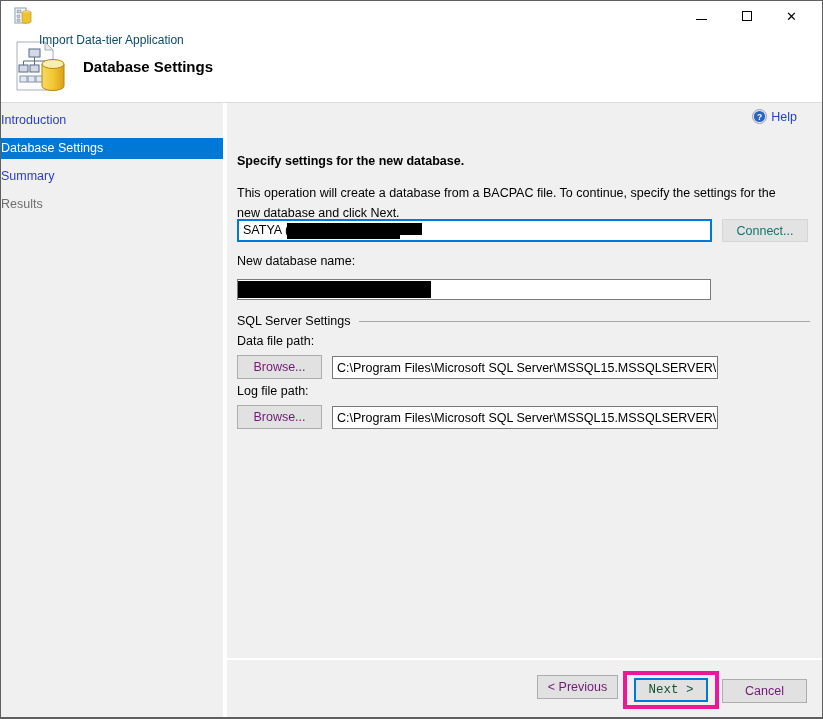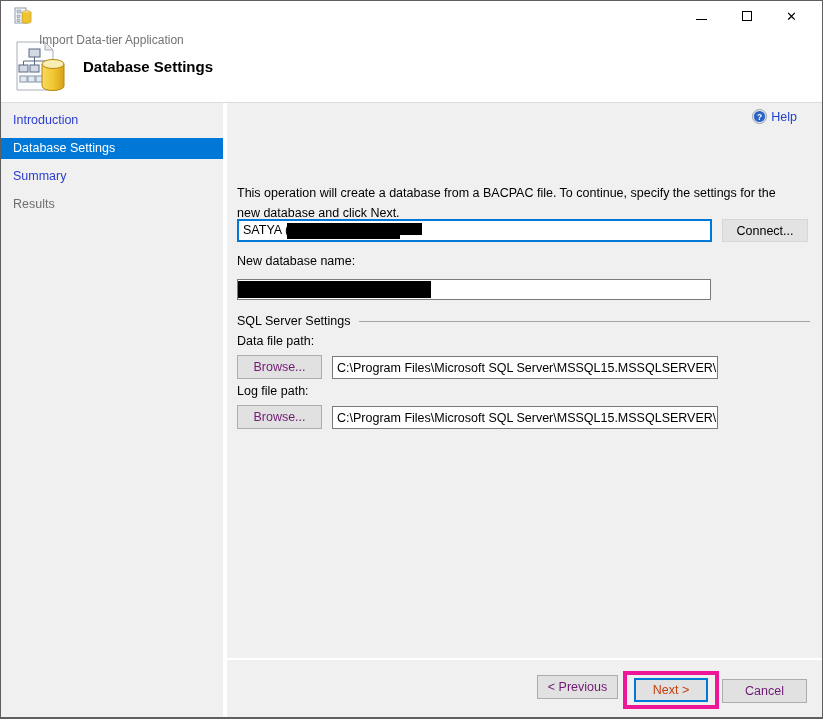--- a/index.html
+++ b/index.html
@@ -16,21 +16,21 @@
     position: relative;
     overflow: hidden;
   }
   
   .titlebar {
     height: 30px; background: #ffffff;
     display: flex; align-items: center;
     padding-left: 13px; position: relative;
   }
   .titlebar-icon { width: 18px; height: 18px; margin-right: 7px; flex: 0 0 auto; }
-  .titlebar-text { font-size: 12px; color: #737373; margin-top: 47px; }
+  .titlebar-text { font-size: 12px; color: #0c4a6e; margin-top: 47px; }
   .window-controls {
     position: absolute; right: 8px; top: 0; height: 30px;
     display: flex; align-items: stretch;
   }
   .win-btn {
     width: 45px; display: flex; align-items: center; justify-content: center;
     cursor: default; color: #000;
   }
   .glyph-min { display: inline-block; width: 11px; border-top: 1px solid #000; margin-top: 6px; }
   .glyph-max { display: inline-block; width: 10px; height: 10px; border: 1px solid #000; }
@@ -45,21 +45,21 @@
   .header-icon { width: 58px; height: 58px; flex: 0 0 auto; }
   .header-title { font-size: 15px; font-weight: bold; color: #000; margin-left: 14px; }
   
   .body-row { display: flex; height: 614px; }
   .sidebar {
     width: 222px; background: #f0f0f0; padding-top: 7px; flex: 0 0 auto;
   }
   .divider { width: 4px; background: #ffffff; flex: 0 0 auto; }
   .nav-item {
     height: 21px; line-height: 21px; margin-bottom: 7px;
-    padding-left: 12px; font-size: 12.5px; cursor: pointer;
+    font-size: 12.5px; cursor: pointer;
     white-space: nowrap;
   }
   .nav-item.link { color: #2b3cd0; }
   .nav-item.selected { background: #0078d7; color: #ffffff; }
   .nav-item.disabled { color: #6e6e6e; cursor: default; }
   .main {
     flex: 1; background: #f0f0f0; position: relative; font-size: 12.5px; color: #000;
   }
   
   .help-link {
@@ -76,21 +76,21 @@
   }
   .redact { position: absolute; background: #000; }
   .r1 { left: 48px; top: 2px; width: 113px; height: 16px; }
   .r2 { left: 161px; top: 2px; width: 22px; height: 12px; }
   .btn {
     background: #e1e1e1; border: 1px solid #adadad;
     font-family: "Liberation Sans", "DejaVu Sans", sans-serif;
     font-size: 12.5px; color: #701a75; cursor: pointer;
   }
   .btn-disabled {
-    background: #e3e3e3; border: 1px solid #d6d6d6; color: #000000; cursor: default;
+    background: #e3e3e3; border: 1px solid #d6d6d6; color: #0f766e; cursor: default;
   }
   .connect-btn { position: absolute; left: 495px; top: 116px; width: 86px; height: 23px; }
   .db-label { position: absolute; left: 10px; top: 151px; }
   .db-input {
     position: absolute; left: 10px; top: 176px; width: 474px; height: 21px;
     background: #ffffff; border: 1px solid #7a7a7a; overflow: hidden;
   }
   .r3 { left: 0px; top: 1px; width: 193px; height: 17px; }
   .group-row {
     position: absolute; left: 10px; top: 211px; right: 12px;
@@ -112,22 +112,22 @@
   .footer-sep { position: absolute; left: 0; right: 0; top: 555px; height: 2px; background: #ffffff; }
   .prev-btn { position: absolute; left: 310px; top: 572px; width: 81px; height: 24px; }
   .next-outline {
     position: absolute; left: 396px; top: 568px; width: 96px; height: 38px;
     border: 4px solid #ee1798;
     display: flex; align-items: center; justify-content: center;
   }
   .next-btn {
     width: 74px; height: 24px;
     background: #e1e1e1; border: 2px solid #0078d7;
-    font-family: Liberation Sans, sans-serif;
-    font-size: 12.5px; color: #c2410c; cursor: pointer;
+    font-family: Liberation Mono, monospace;
+    font-size: 12.5px; color: #14532d; cursor: pointer;
   }
   .cancel-btn { position: absolute; left: 495px; top: 576px; width: 85px; height: 24px; }
 </style>
 </head>
 <body>
 
 <div class="window">
 
   <div class="titlebar">
     <svg class="titlebar-icon" viewBox="0 0 18 18">
@@ -192,20 +192,21 @@
 
       <div class="help-link">
         <svg width="15" height="15" viewBox="0 0 15 15">
           <circle cx="7.5" cy="7.5" r="7" fill="#e9ebf1" stroke="#9aa0aa"></circle>
           <circle cx="7.5" cy="7.5" r="5.6" fill="#2a63c5"></circle>
           <text x="7.5" y="10.8" text-anchor="middle" font-size="8.5" font-weight="bold" fill="#ffffff">?</text>
         </svg>
         <span>Help</span>
       </div>
 
+      <div class="heading">Specify settings for the new database.</div>
       <div class="desc">This operation will create a database from a BACPAC file. To continue, specify the settings for the new database and click Next.</div>
 
       <div class="server-input">
         <span>SATYA (</span>
         <span class="redact r1"></span>
         <span class="redact r2"></span>
       </div>
       <button class="btn btn-disabled connect-btn" disabled="">Connect...</button>
 
       <div class="db-label">New database name:</div>

